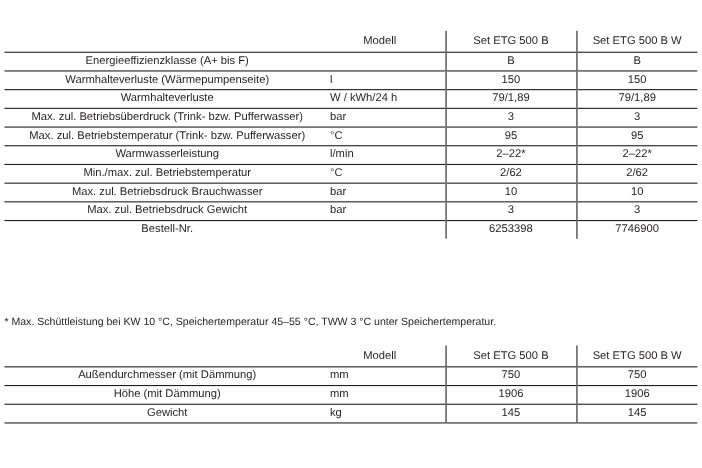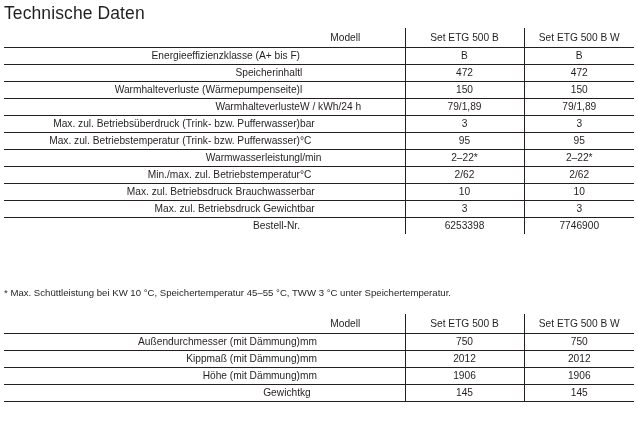--- a/index.html
+++ b/index.html
@@ -57,21 +57,21 @@
     white-space: nowrap;
   }
 
   
   .col-label { width: 296px; }
   .col-unit  { width: 105px; }
   .col-v1    { width: 119px; }
   .col-v2    { width: 110px; }
 
   .c-label {
-    text-align: right;
+    text-align: center;
     padding-left: 2px;
   }
   .c-unit {
     text-align: left;
     padding-left: 2px;
   }
   .c-val {
     text-align: center;
   }
 
@@ -131,21 +131,20 @@
   
   #table-specs   { top: 28px; }
   #footnote-1    { top: 286px; }
   #table-dims    { top: 314px; }
 </style>
 </head>
 <body>
 
 <div class="page">
 
-  <div class="doc-title">Technische Daten</div>
 
   <table class="spec-table" id="table-specs">
     <colgroup>
       <col class="col-label">
         <col class="col-unit">
         <col class="col-v1">
         <col class="col-v2">
     </colgroup>
     <thead>
       <tr class="hdr">
@@ -156,26 +155,20 @@
       </tr>
     </thead>
     <tbody>
       <tr>
         <td class="c-label">Energieeffizienzklasse (A+ bis F)</td>
         <td class="c-unit"></td>
         <td class="c-val sep-left">B</td>
         <td class="c-val sep-left">B</td>
       </tr>
       <tr>
-        <td class="c-label">Speicherinhalt</td>
-        <td class="c-unit">l</td>
-        <td class="c-val sep-left">472</td>
-        <td class="c-val sep-left">472</td>
-      </tr>
-      <tr>
         <td class="c-label">Warmhalteverluste (Wärmepumpenseite)</td>
         <td class="c-unit">l</td>
         <td class="c-val sep-left">150</td>
         <td class="c-val sep-left">150</td>
       </tr>
       <tr>
         <td class="c-label">Warmhalteverluste</td>
         <td class="c-unit">W / kWh/24 h</td>
         <td class="c-val sep-left">79/1,89</td>
         <td class="c-val sep-left">79/1,89</td>
@@ -243,26 +236,20 @@
       </tr>
     </thead>
     <tbody>
       <tr>
         <td class="c-label">Außendurchmesser (mit Dämmung)</td>
         <td class="c-unit">mm</td>
         <td class="c-val sep-left">750</td>
         <td class="c-val sep-left">750</td>
       </tr>
       <tr>
-        <td class="c-label">Kippmaß (mit Dämmung)</td>
-        <td class="c-unit">mm</td>
-        <td class="c-val sep-left">2012</td>
-        <td class="c-val sep-left">2012</td>
-      </tr>
-      <tr>
         <td class="c-label">Höhe (mit Dämmung)</td>
         <td class="c-unit">mm</td>
         <td class="c-val sep-left">1906</td>
         <td class="c-val sep-left">1906</td>
       </tr>
       <tr>
         <td class="c-label">Gewicht</td>
         <td class="c-unit">kg</td>
         <td class="c-val sep-left">145</td>
         <td class="c-val sep-left">145</td>

